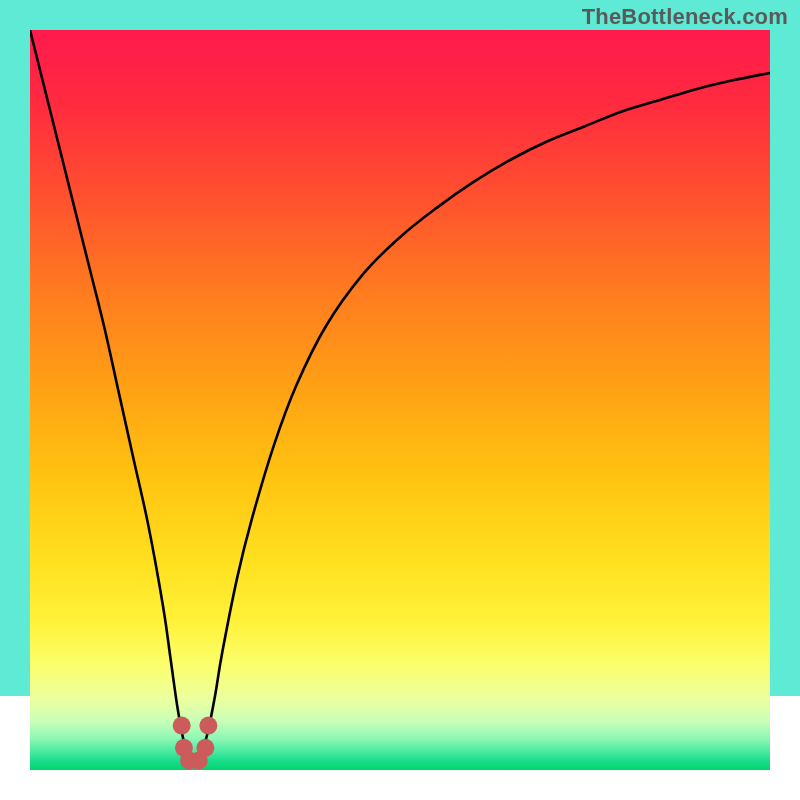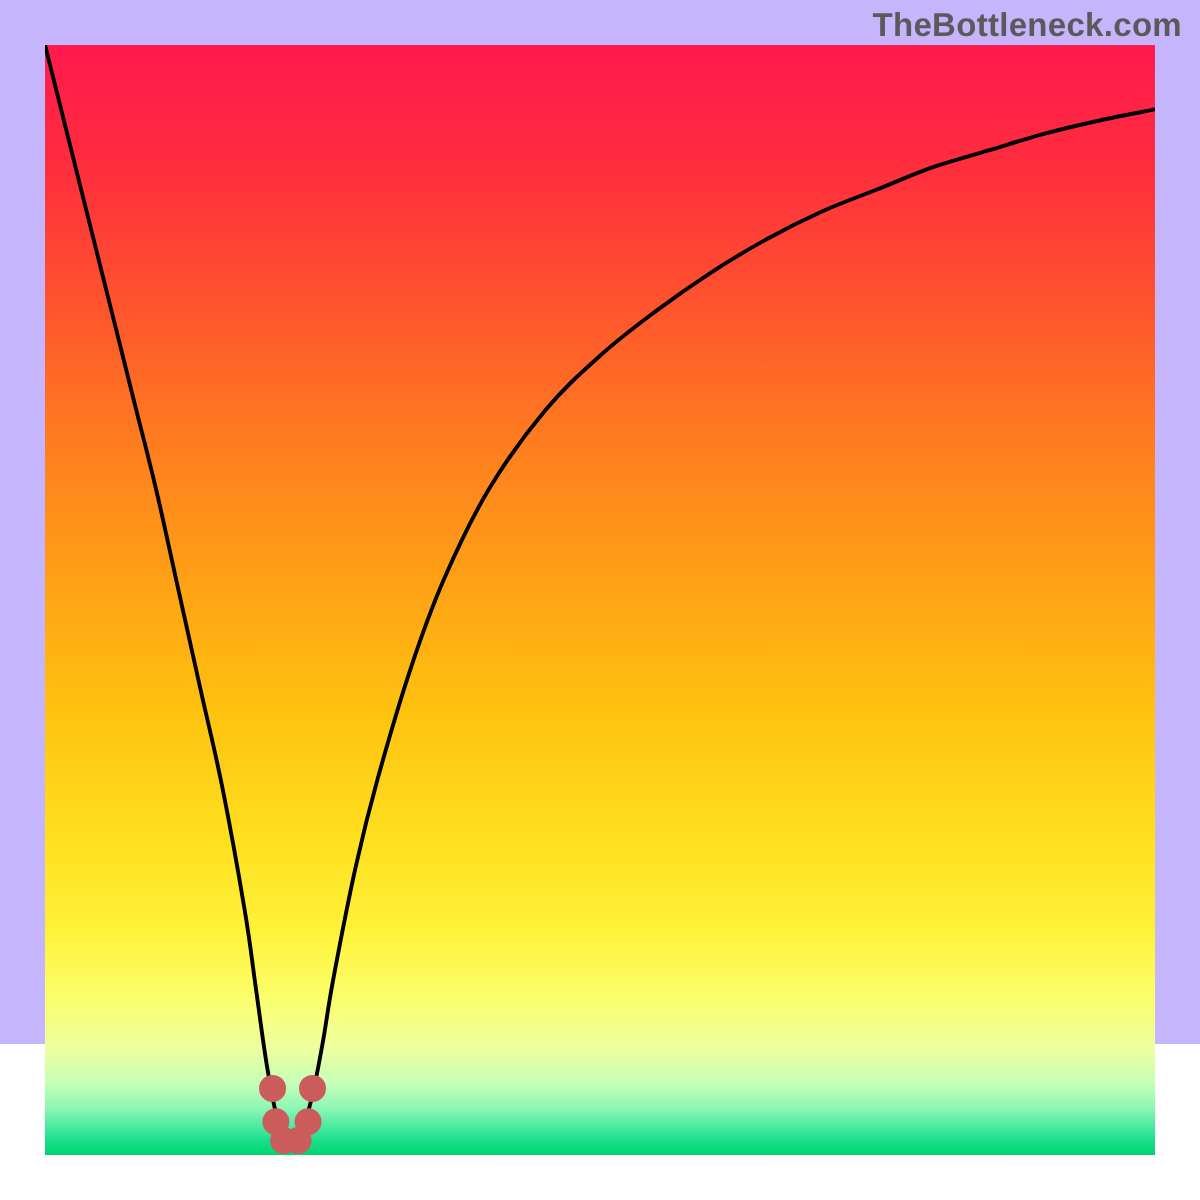--- a/index.html
+++ b/index.html
@@ -5,21 +5,21 @@
   html, body {
     margin: 0;
     padding: 0;
     width: 800px;
     height: 800px;
     overflow: hidden;
   }
   .frame {
     width: 800px;
     height: 696px;
-    background: #c4b5fd;
+    background: #5eead4;
     position: relative;
   }
   .watermark {
     position: absolute;
     top: 4px;
     right: 12px;
     font-family: Arial, Helvetica, sans-serif;
     font-size: 22px;
     font-weight: 600;
     color: #5a5a5a;

